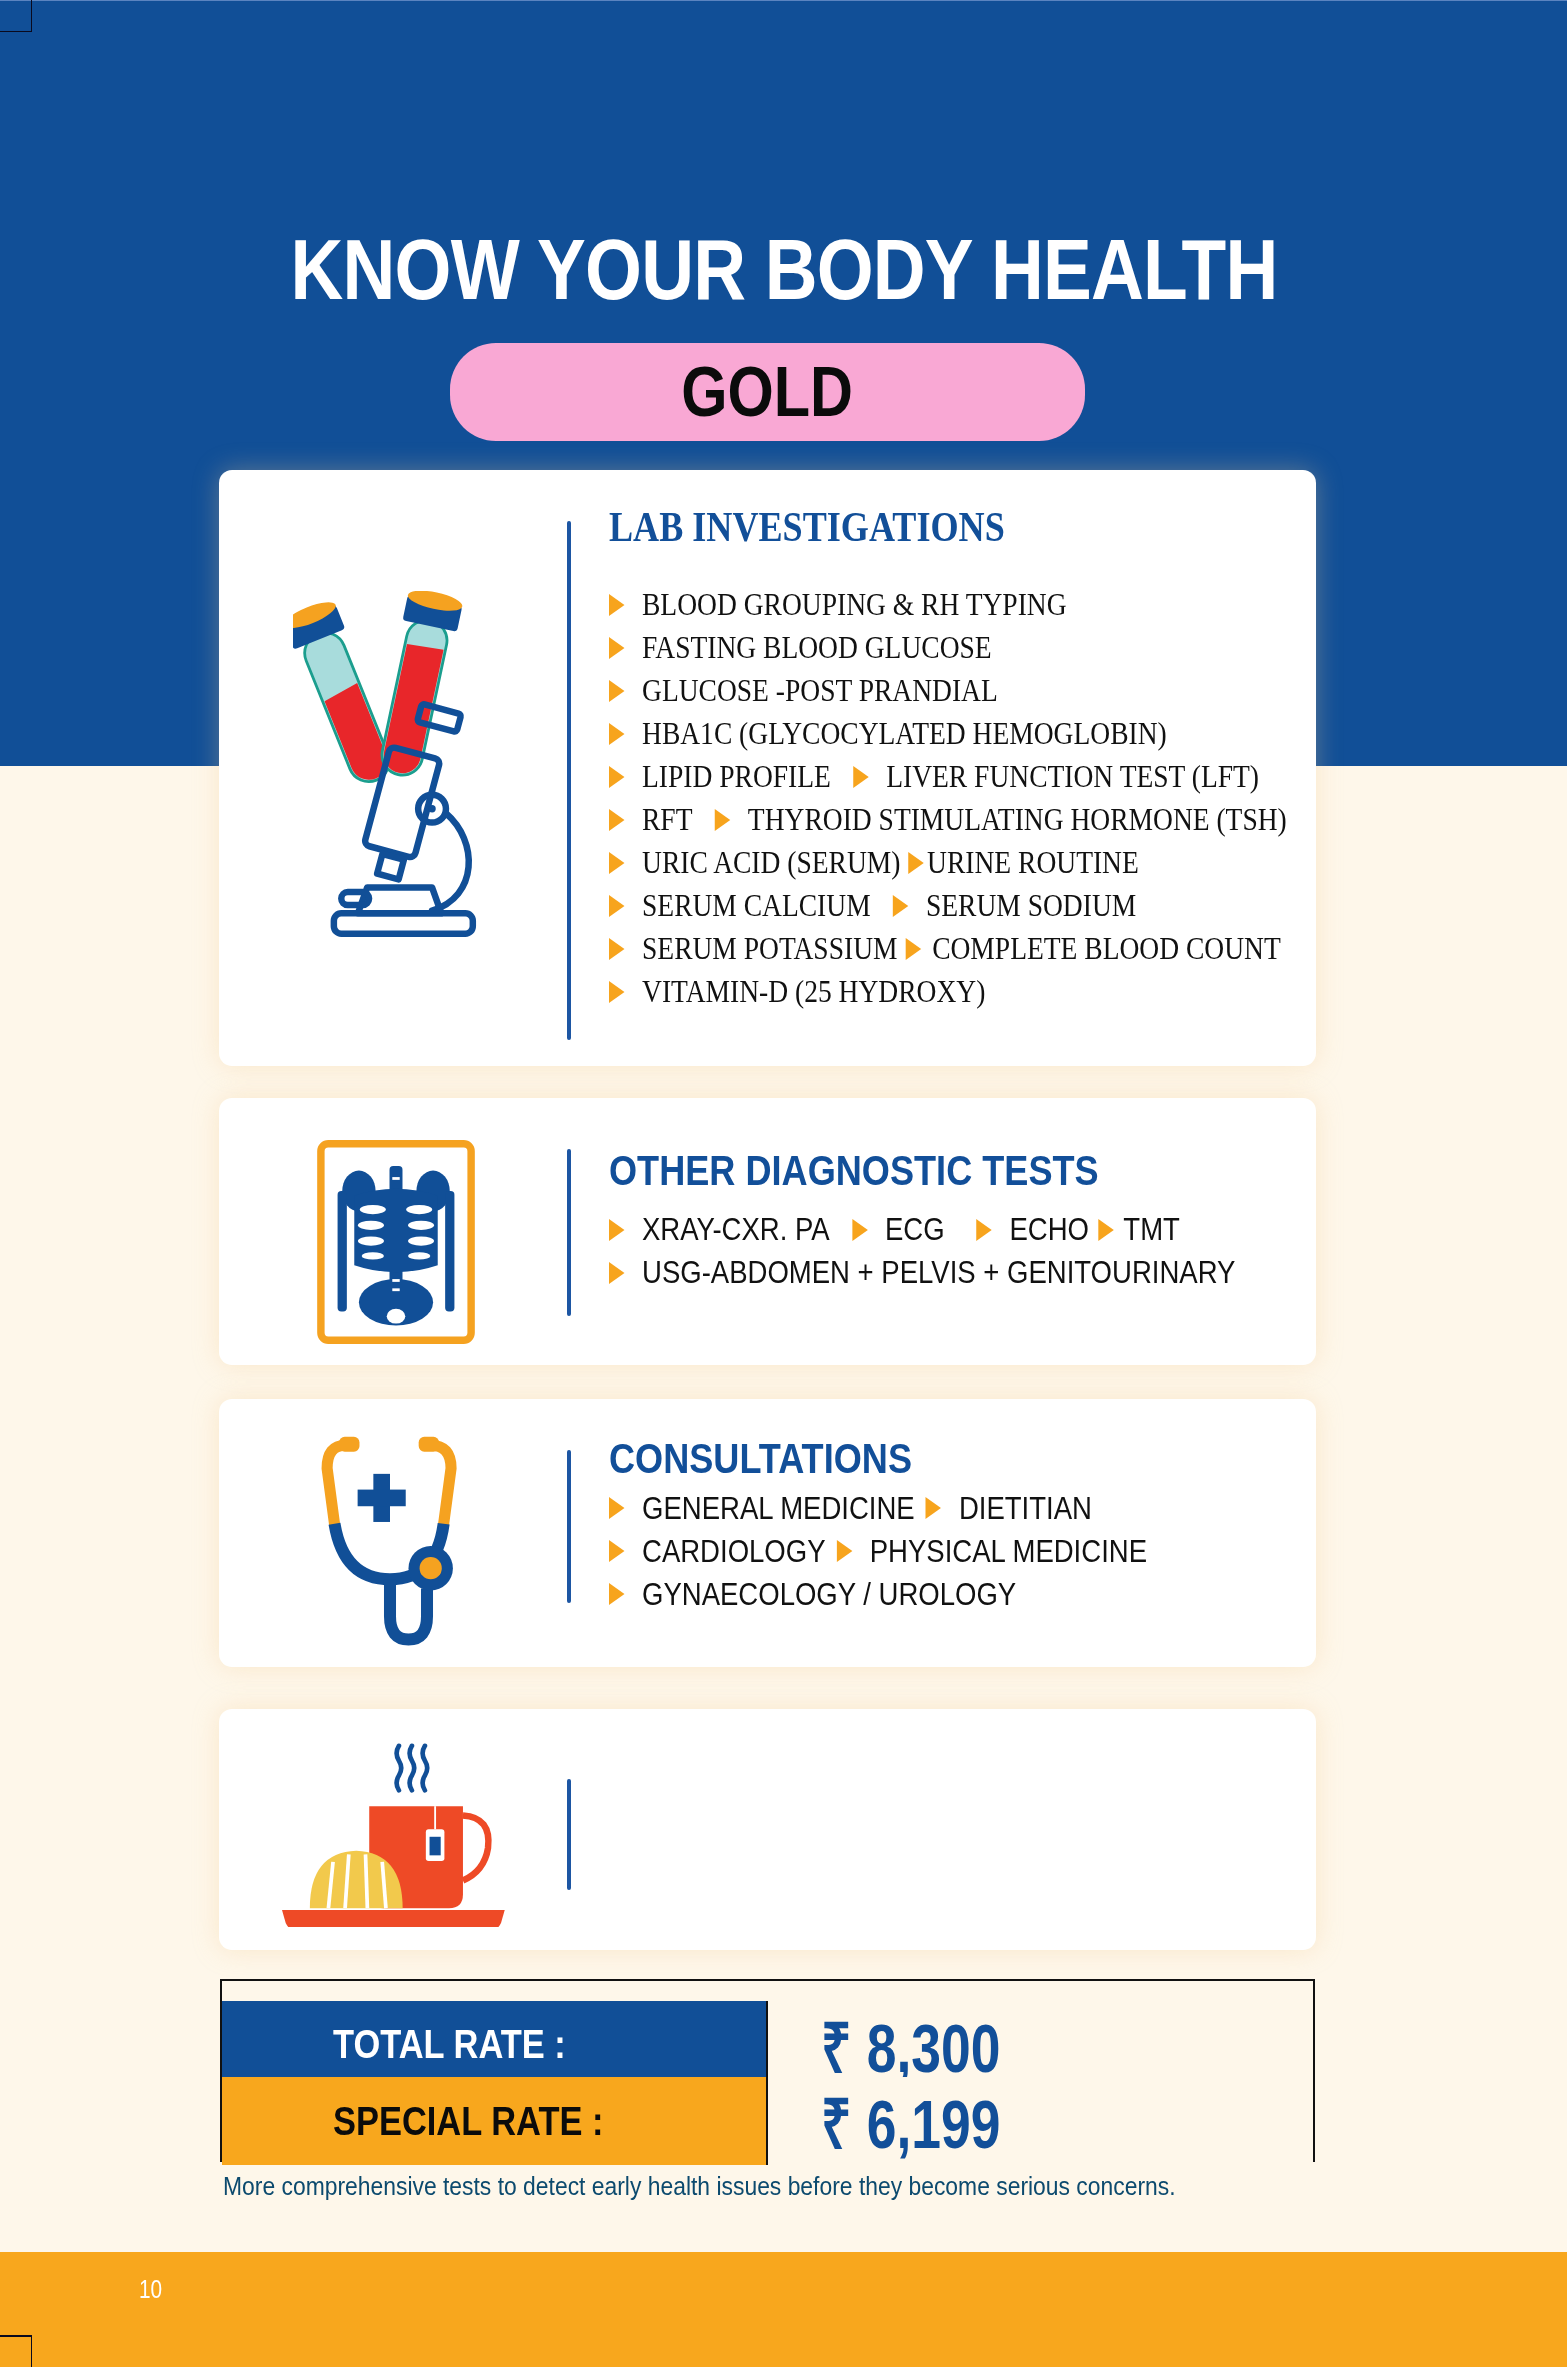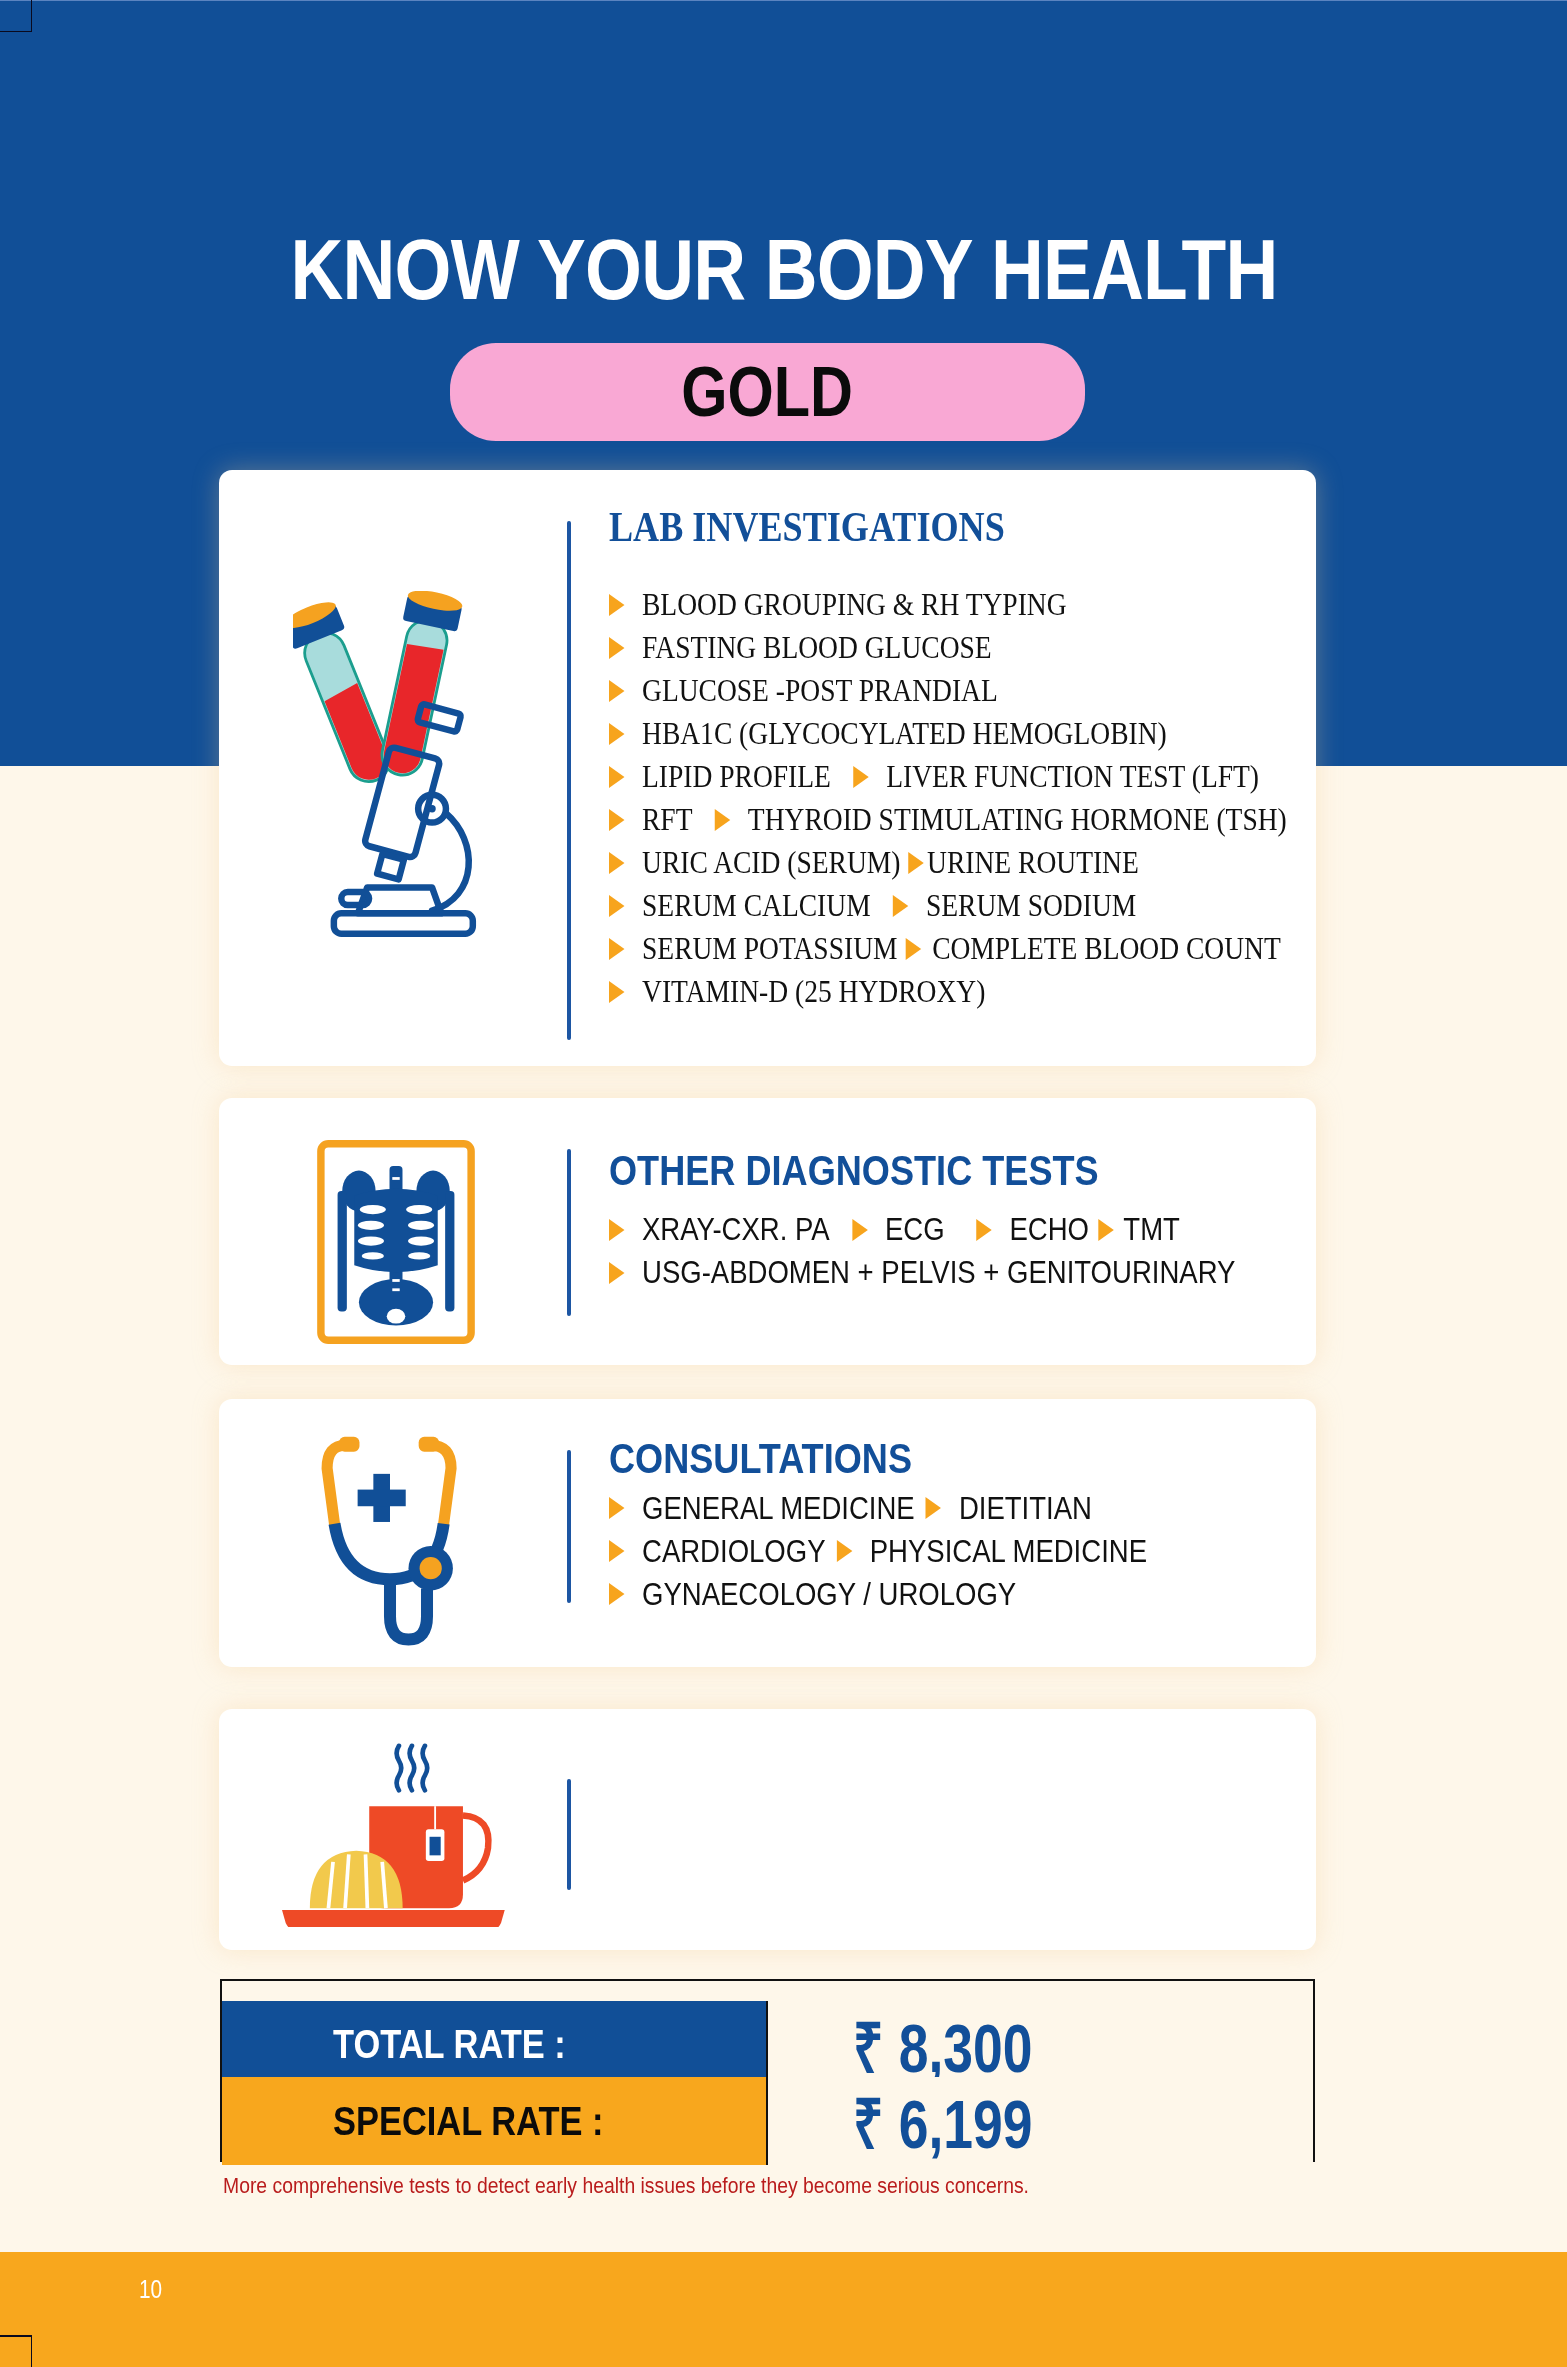--- a/index.html
+++ b/index.html
@@ -84,32 +84,32 @@
   }
   .rate-label span {
     font-weight: 700; font-size: 41px;
     display: inline-block; transform: scaleX(0.84); transform-origin: 0 50%;
     white-space: nowrap;
   }
   .r1 .rate-label { background: #114f97; color: #ffffff; }
   .r2 .rate-label { background: #f8a71d; color: #0b0b0b; }
   .rate-value {
     flex: 1; height: 100%; background: #fef7ea;
-    display: flex; align-items: center; padding-left: 85px;
+    display: flex; align-items: center; padding-left: 53px;
   }
   .rate-value span {
     color: #124f99; font-weight: 700; font-size: 69px;
     display: inline-block; transform: scaleX(0.88); transform-origin: 0 50%;
     white-space: nowrap;
   }
   .rupee { margin-right: 13px; font-weight: 400; }
 
   .note {
     position: absolute; left: 223px; top: 2168px; width: 1095px;
-    font-size: 22px; line-height: 36px; color: #b91c1c;
+    font-size: 26px; line-height: 36px; color: #0c4a6e;
   }
   .note span { display: inline-block; transform: scaleX(0.88); transform-origin: 0 0; width: 1234px; }
   .page-num {
     position: absolute; left: 139px; top: 2274px;
     color: #ffffff; font-size: 26px;
     transform: scaleX(0.8); transform-origin: 0 0;
   }
 </style>
 </head>
 <body>

